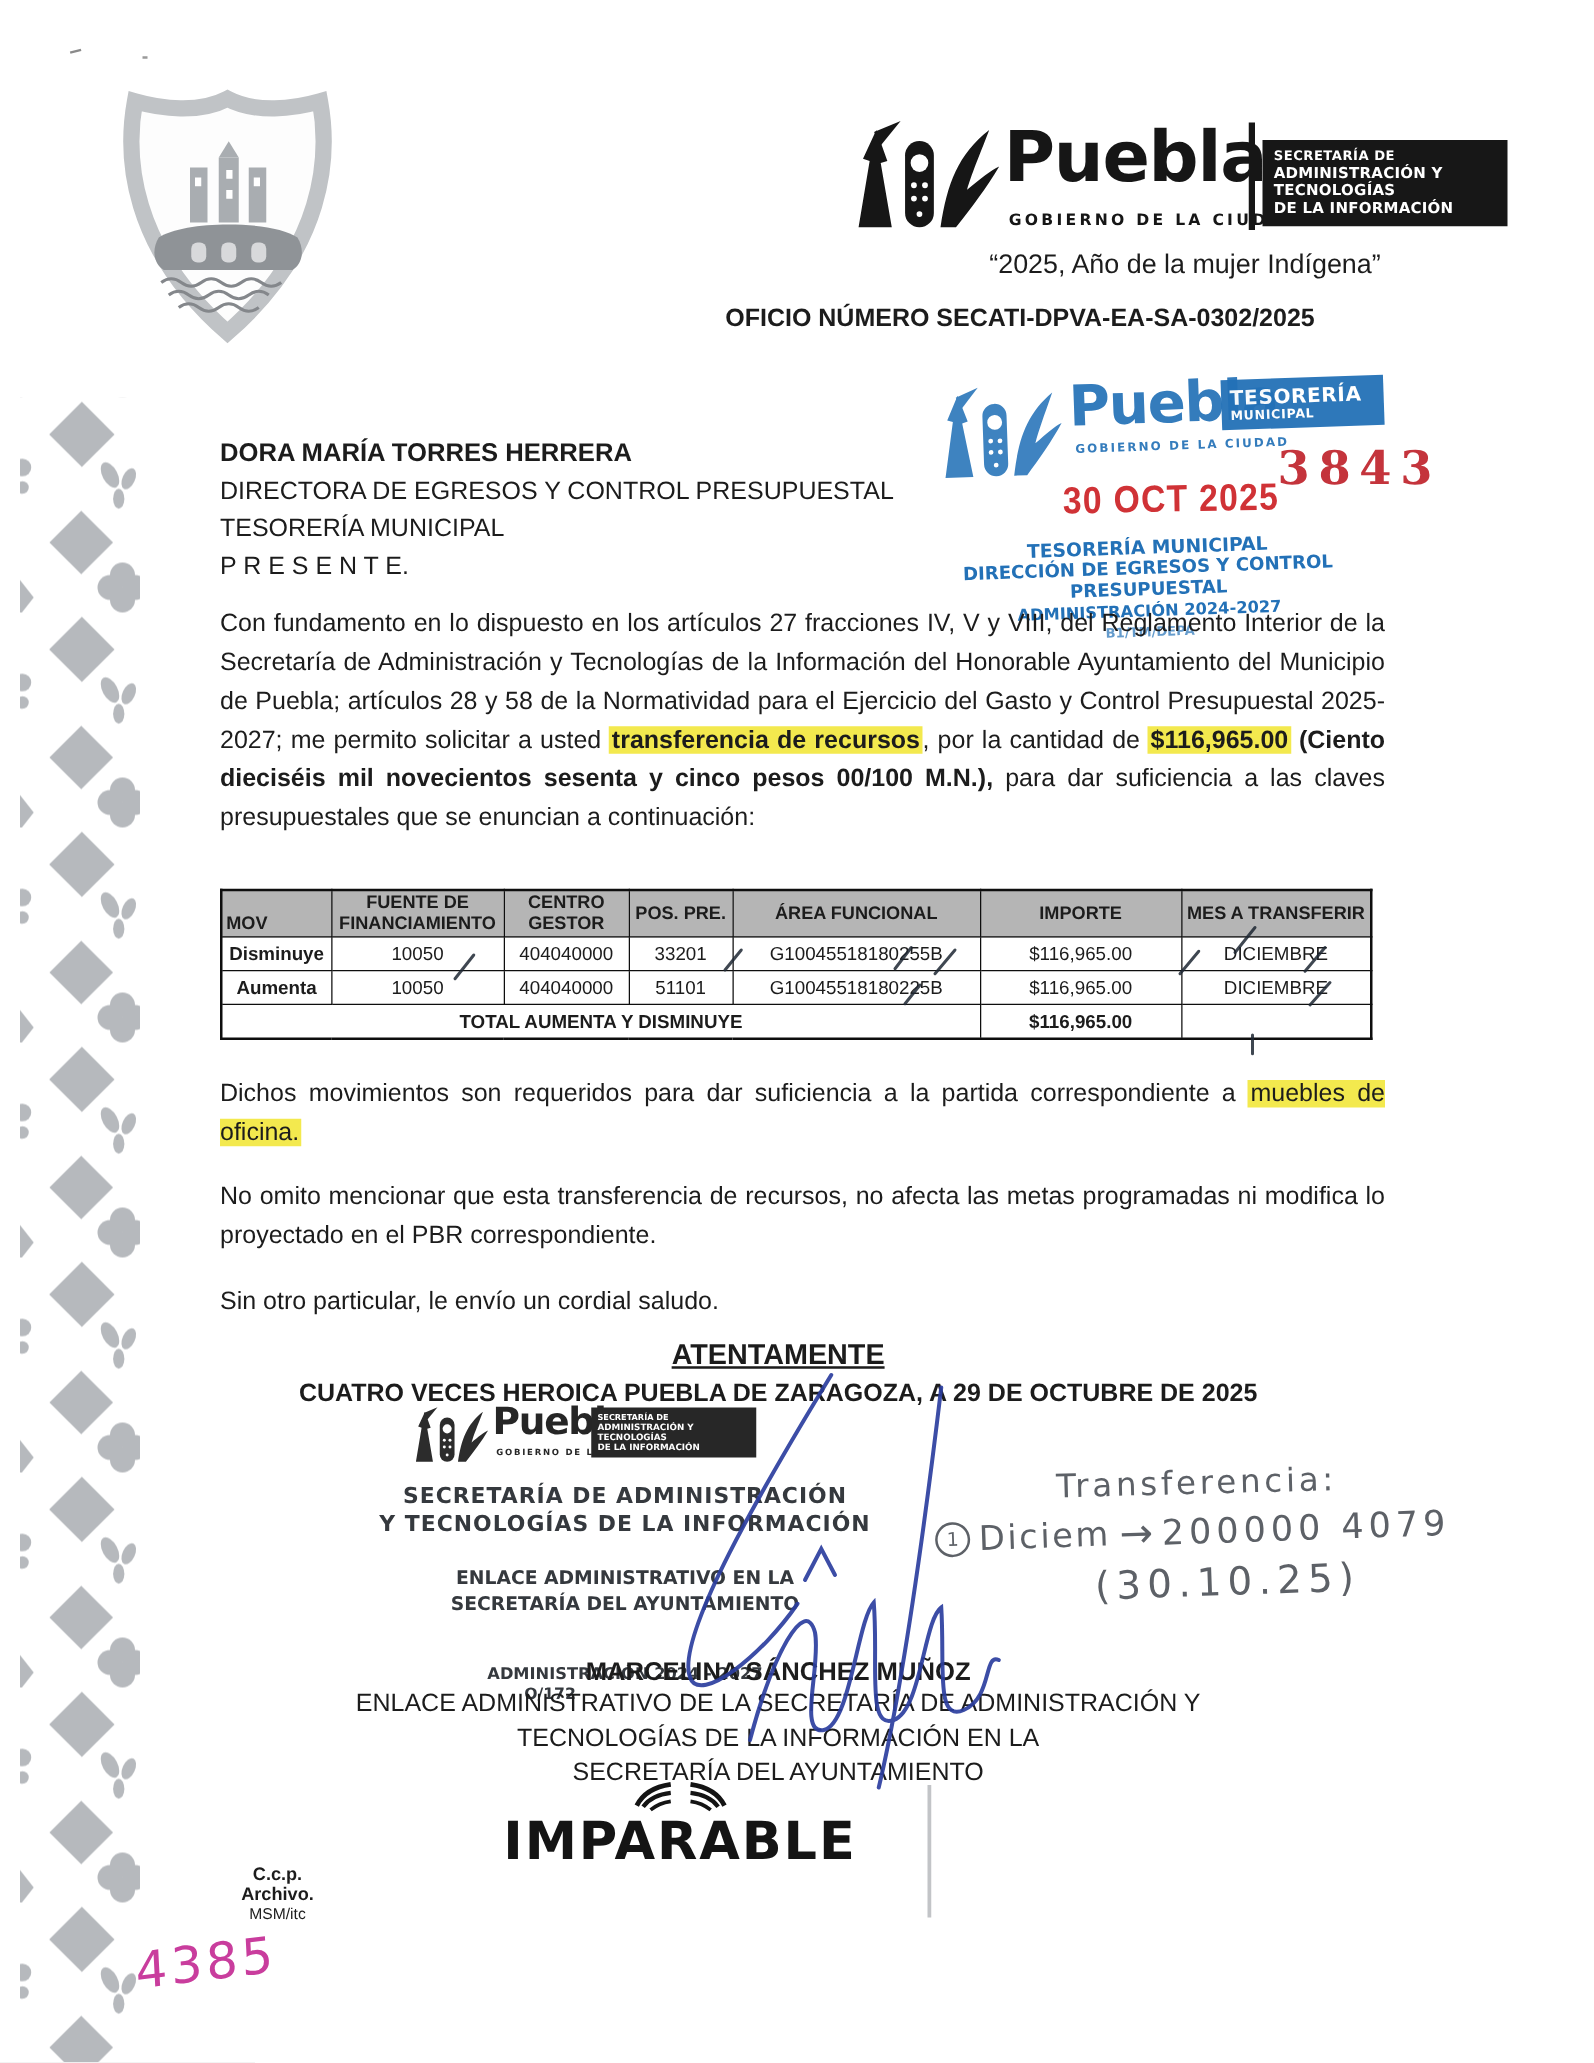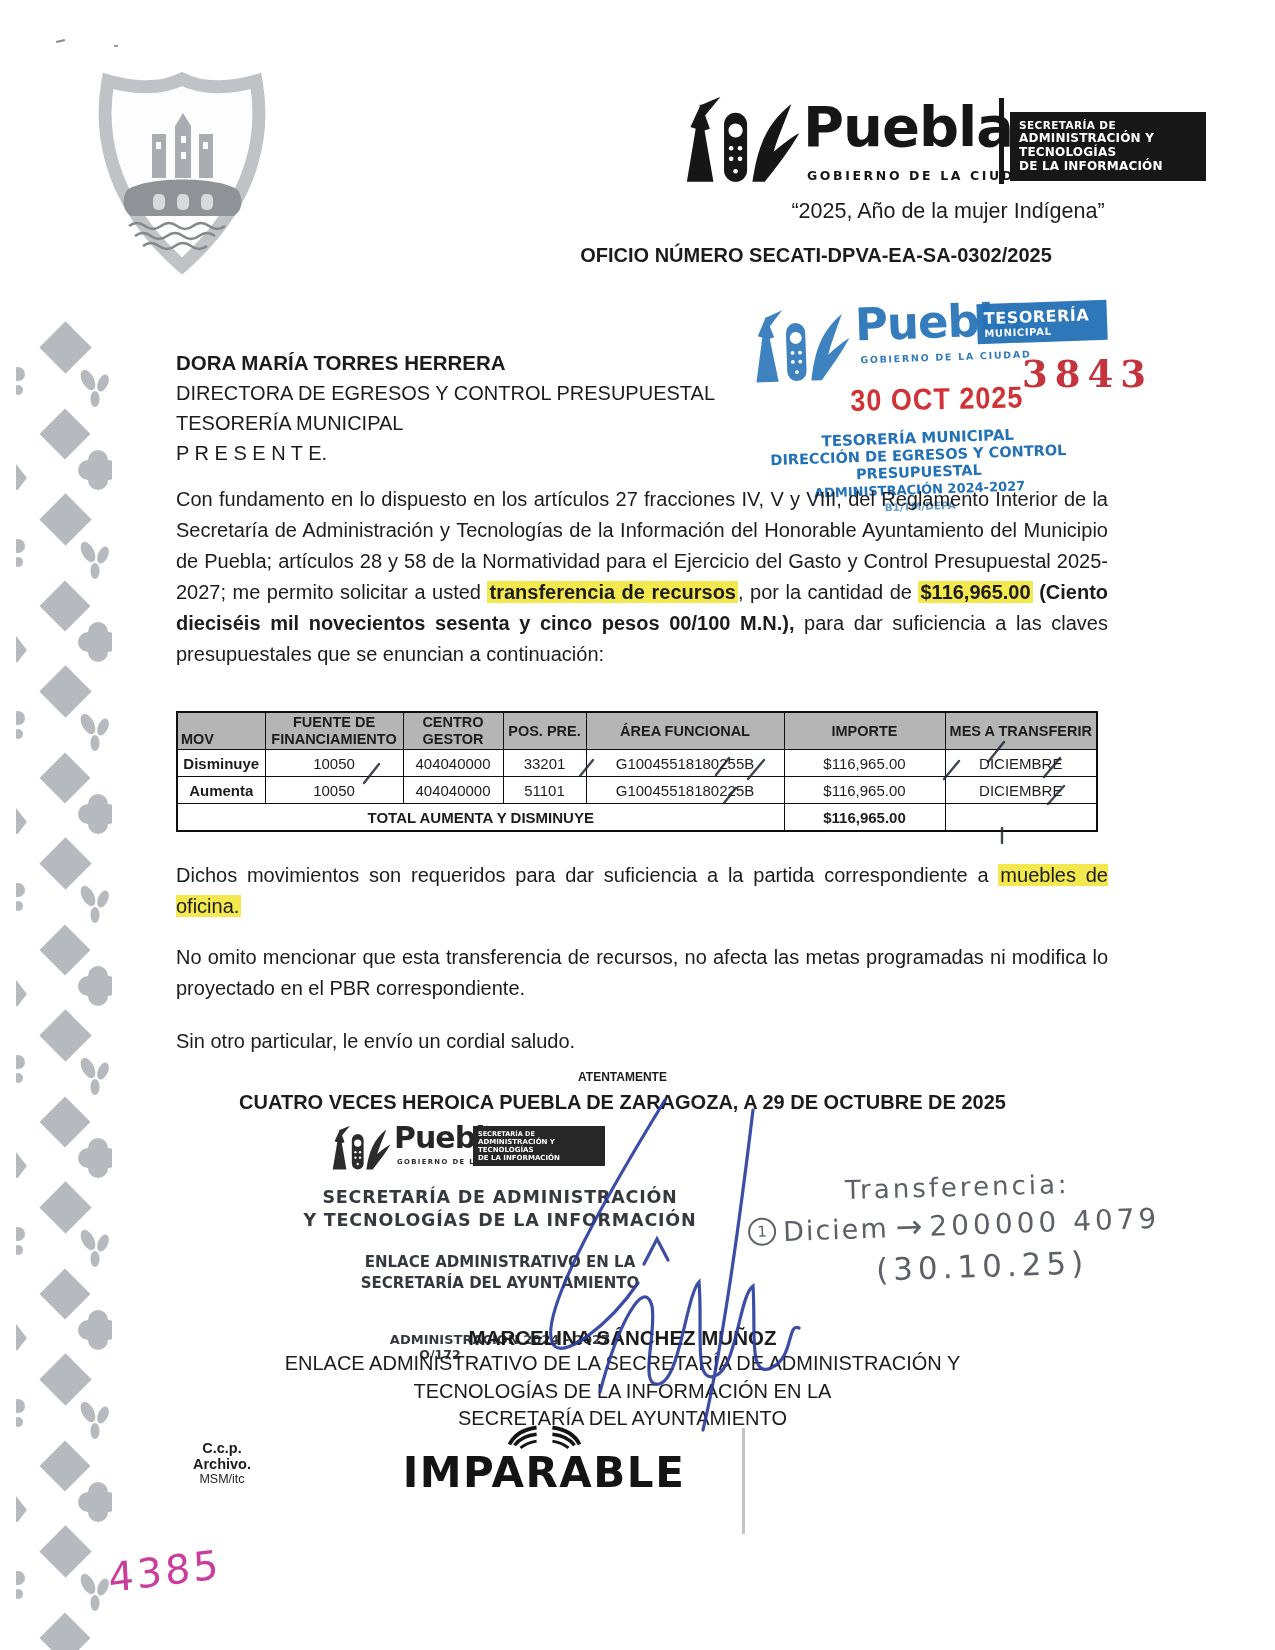--- a/index.html
+++ b/index.html
@@ -235,21 +235,21 @@
 
   <p class="para abs" style="left:176px; top:942px; width:932px;">No omito mencionar que esta transferencia de recursos, no afecta las metas programadas ni modifica lo proyectado en el PBR correspondiente.</p>
 
   <p class="para abs" style="left:176px; top:860px; width:932px;">
     <span>Dichos movimientos son requeridos para dar suficiencia a la partida correspondiente a </span><mark class="hl" style="font-weight:normal;">muebles de oficina.</mark>
   </p>
 
   <p class="para abs" style="left:176px; top:1026px; width:932px; text-align:left;">Sin otro particular, le envío un cordial saludo.</p>
 
   <div class="abs" style="left:55px; top:1070px; width:1135px; text-align:center;">
-    <div class="b" style="font-size:12px;">ATENTAMENTE</div>
+    <div class="b" style="font-size:23px;text-decoration:underline;">ATENTAMENTE</div>
     <div class="b" style="font-size:20px; margin-top:7px;">CUATRO VECES HEROICA PUEBLA DE ZARAGOZA, A 29 DE OCTUBRE DE 2025</div>
   </div>
 
   <div class="abs" style="left:328px; top:1120px; width:340px; height:58px; opacity:.93;">
     <svg class="abs" style="left:0; top:4px;" width="64" height="50" viewBox="0 0 140 110">
       <use href="#emblem" fill="#1d1d1d"></use>
     </svg>
     <div class="abs wordmark" style="left:66px; top:0; font-size:30px; line-height:36px;">Puebla</div>
     <div class="abs gob" style="left:69px; top:38px; font-size:6.8px; letter-spacing:1.4px;">GOBIERNO DE LA CIUDAD</div>
     <div class="abs blackbox" style="left:145px; top:6px; width:122px; padding:4px 5px;">
@@ -286,21 +286,21 @@
 
   <div class="abs pencil" style="left:845px; top:1172px; font-size:26px; letter-spacing:3px; transform:rotate(-1.5deg);">Transferencia:</div>
   <div class="abs pencil" style="left:748px; top:1206px; display:flex; align-items:center; gap:7px; transform:rotate(-2deg);">
     <span class="circled">1</span>
     <span style="font-size:27px; letter-spacing:2px;">Diciem</span>
     <span style="font-size:32px;">→</span>
     <span style="font-size:28px; letter-spacing:4px;">200000 4079</span>
   </div>
   <div class="abs pencil" style="left:876px; top:1248px; font-size:31px; letter-spacing:5px; transform:rotate(-2deg);">(30.10.25)</div>
 
-  <div class="abs" style="left:172px; top:1440px; width:100px; text-align:center;">
+  <div class="abs" style="left:172px; top:1492px; width:100px; text-align:center;">
     <div class="b" style="font-size:14.5px;">C.c.p. Archivo.</div>
     <div style="font-size:12.5px;">MSM/itc</div>
   </div>
 
   <div class="abs" style="left:388px; top:1422px; width:312px; text-align:center; color:#141414;">
     <div style="display:flex; align-items:center; justify-content:center; gap:9px;">
       <svg width="34" height="28" viewBox="0 0 40 32">
         <use href="#wing" stroke="#141414"></use>
       </svg>
       <svg width="34" height="28" viewBox="0 0 40 32" style="transform:scaleX(-1);">

